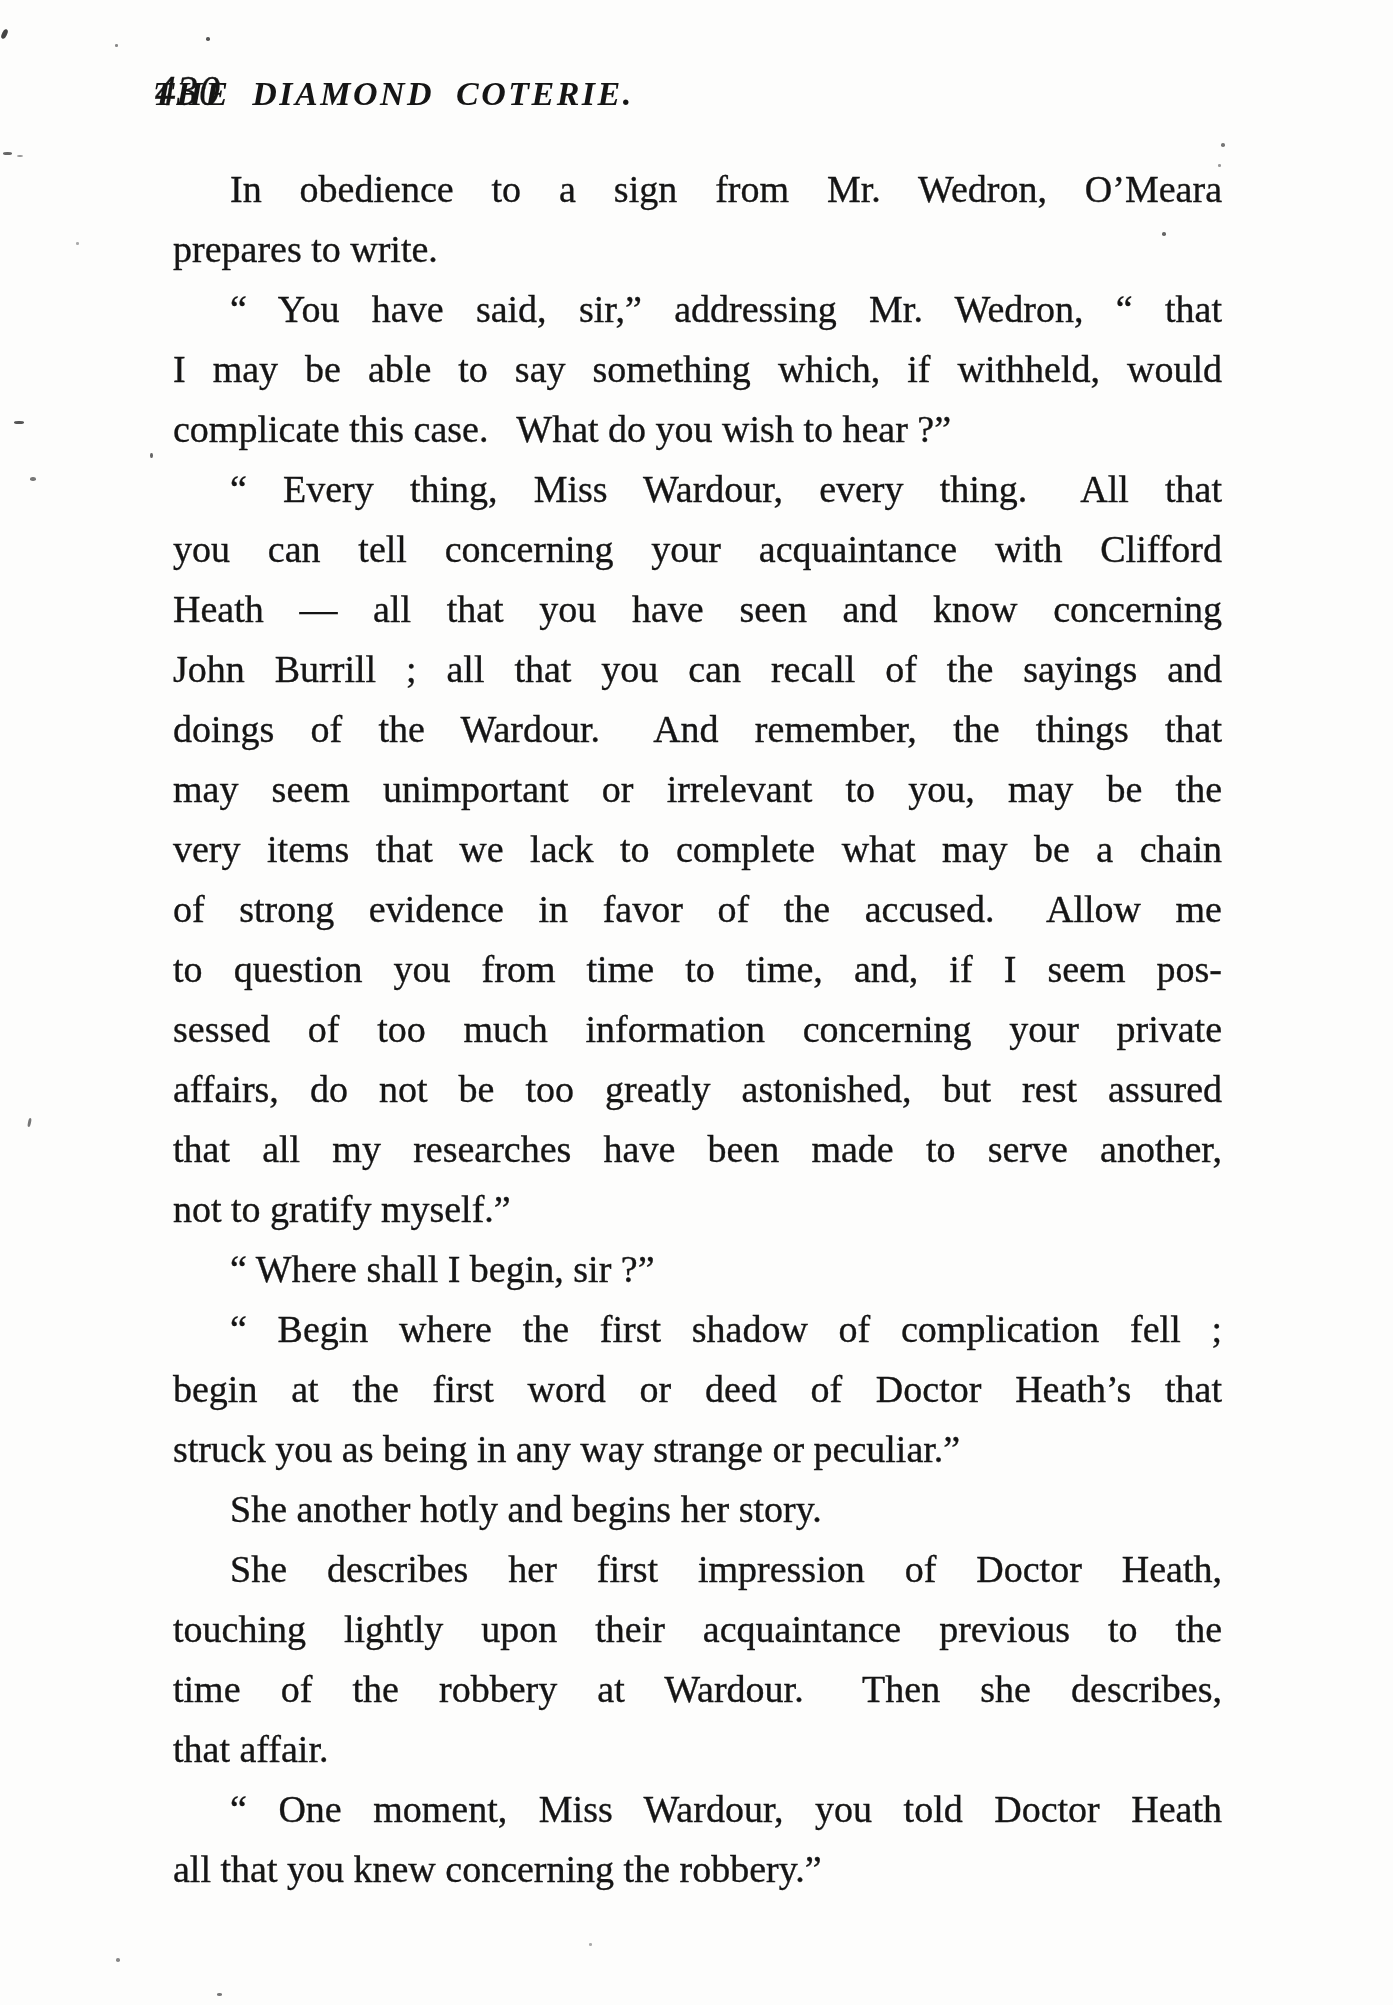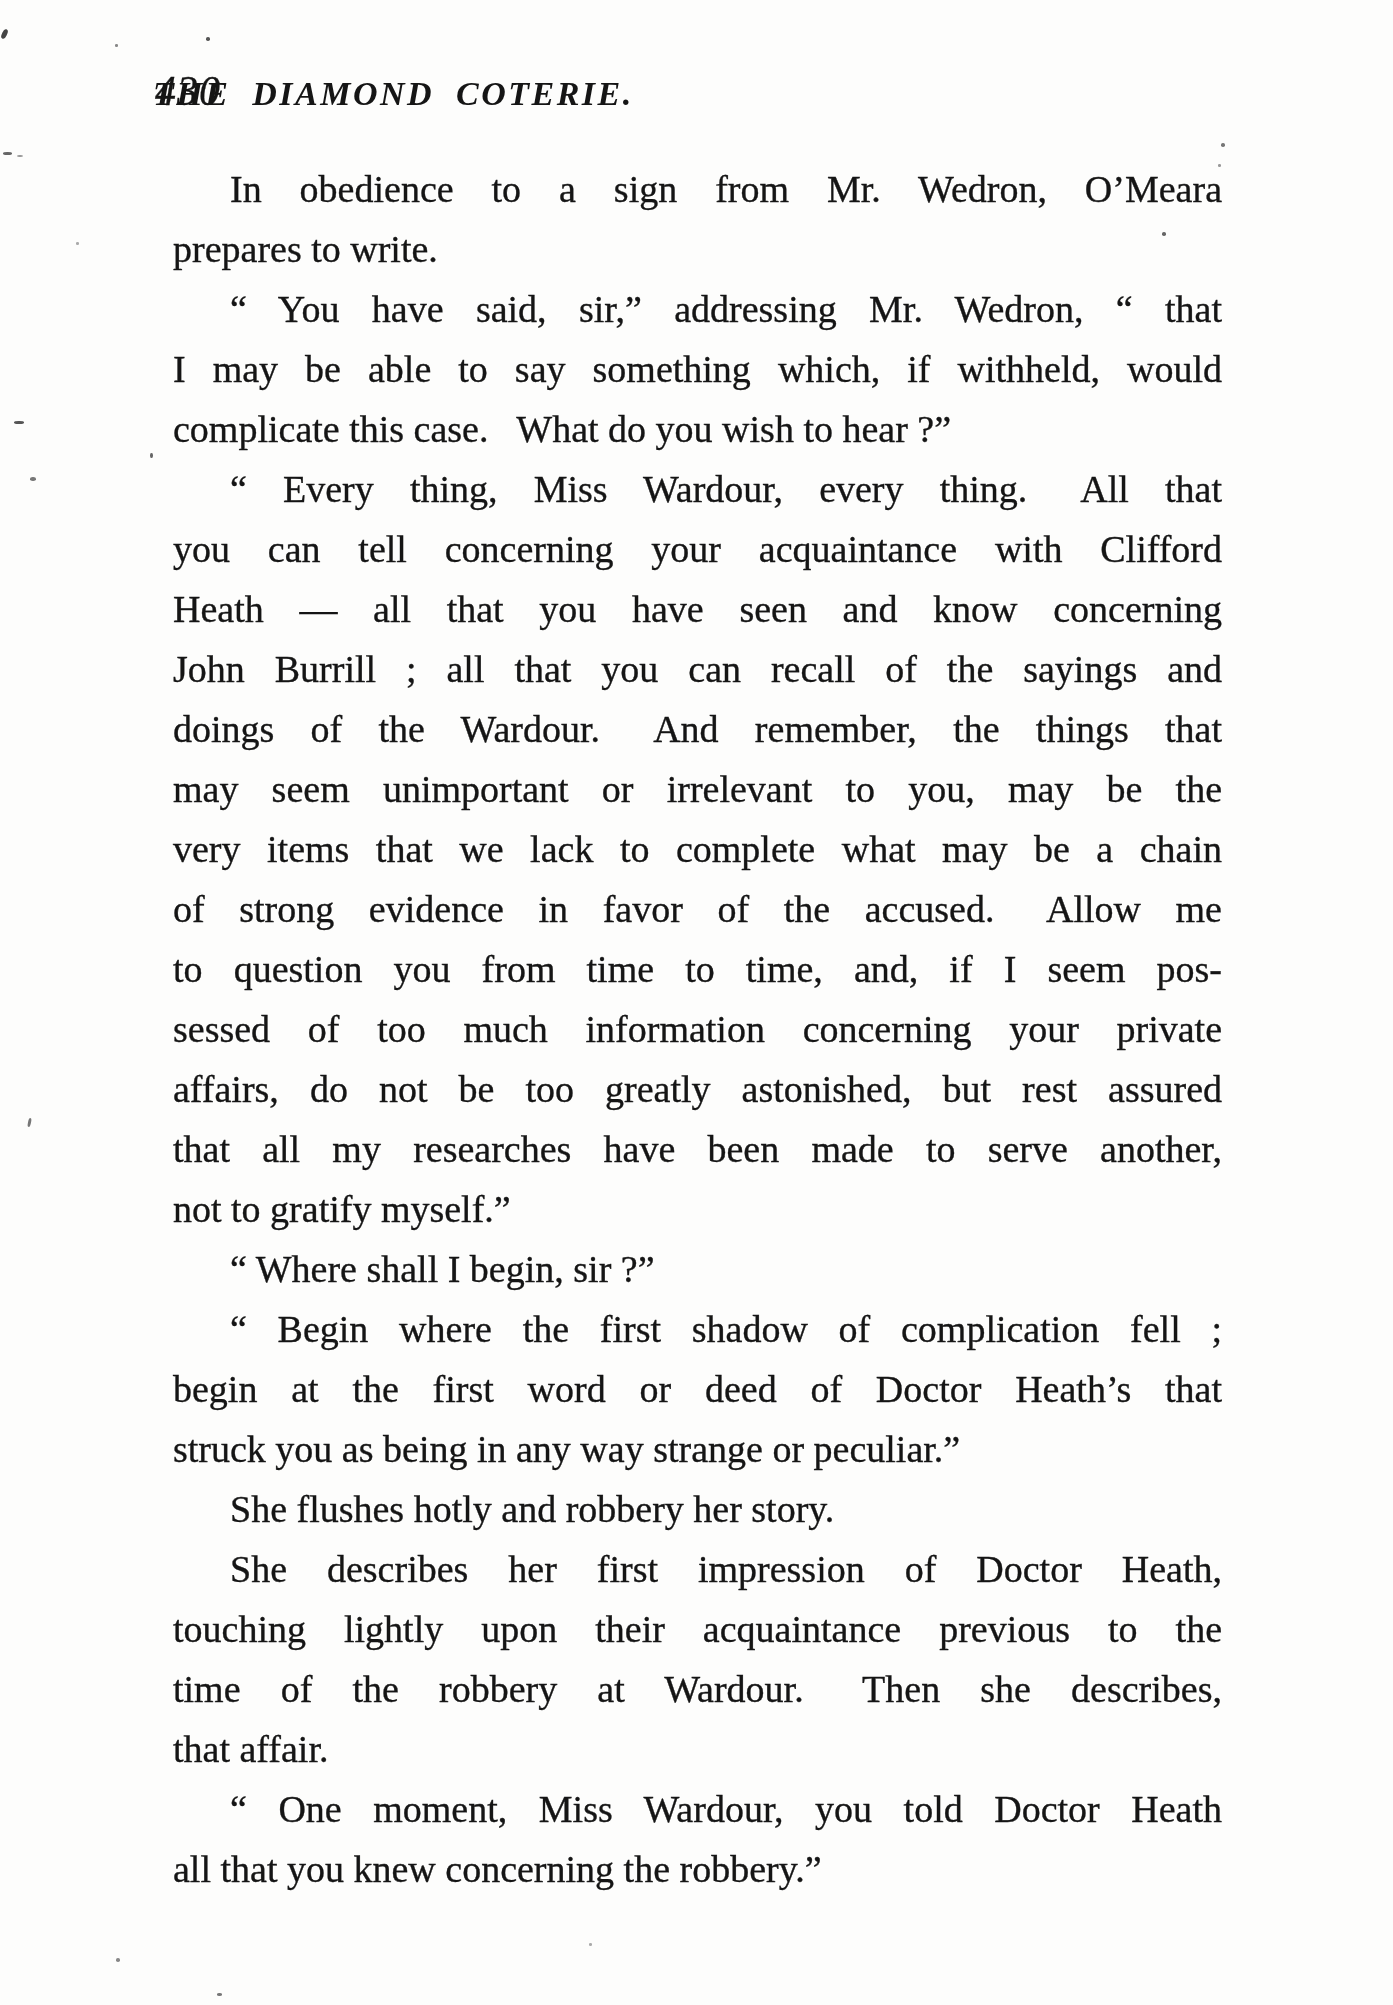--- a/index.html
+++ b/index.html
@@ -94,21 +94,21 @@
       <div class="line">of strong evidence in favor of the accused.  Allow me</div>
       <div class="line">to question you from time to time, and, if I seem pos-</div>
       <div class="line">sessed of too much information concerning your private</div>
       <div class="line">affairs, do not be too greatly astonished, but rest assured</div>
       <div class="line">that all my researches have been made to serve another,</div>
       <div class="line para-last">not to gratify myself.”</div>
       <div class="line para-first para-last">“ Where shall I begin, sir ?”</div>
       <div class="line para-first">“ Begin where the first shadow of complication fell ;</div>
       <div class="line">begin at the first word or deed of Doctor Heath’s that</div>
       <div class="line para-last">struck you as being in any way strange or peculiar.”</div>
-      <div class="line para-first para-last">She flushes hotly and robbery her story.</div>
+      <div class="line para-first para-last">She another hotly and begins her story.</div>
       <div class="line para-first">She describes her first impression of Doctor Heath,</div>
       <div class="line">touching lightly upon their acquaintance previous to the</div>
       <div class="line">time of the robbery at Wardour.  Then she describes,</div>
       <div class="line para-last">that affair.</div>
       <div class="line para-first">“ One moment, Miss Wardour, you told Doctor Heath</div>
       <div class="line para-last">all that you knew concerning the robbery.”</div>
     </div>
 
   <div class="speck" style="left:2px;   top:29px;   width:5px;  height:10px; transform:rotate(25deg); background:#444;"></div>
   <div class="speck" style="left:115px; top:44px;   width:3px;  height:3px;  background:#888;"></div>

